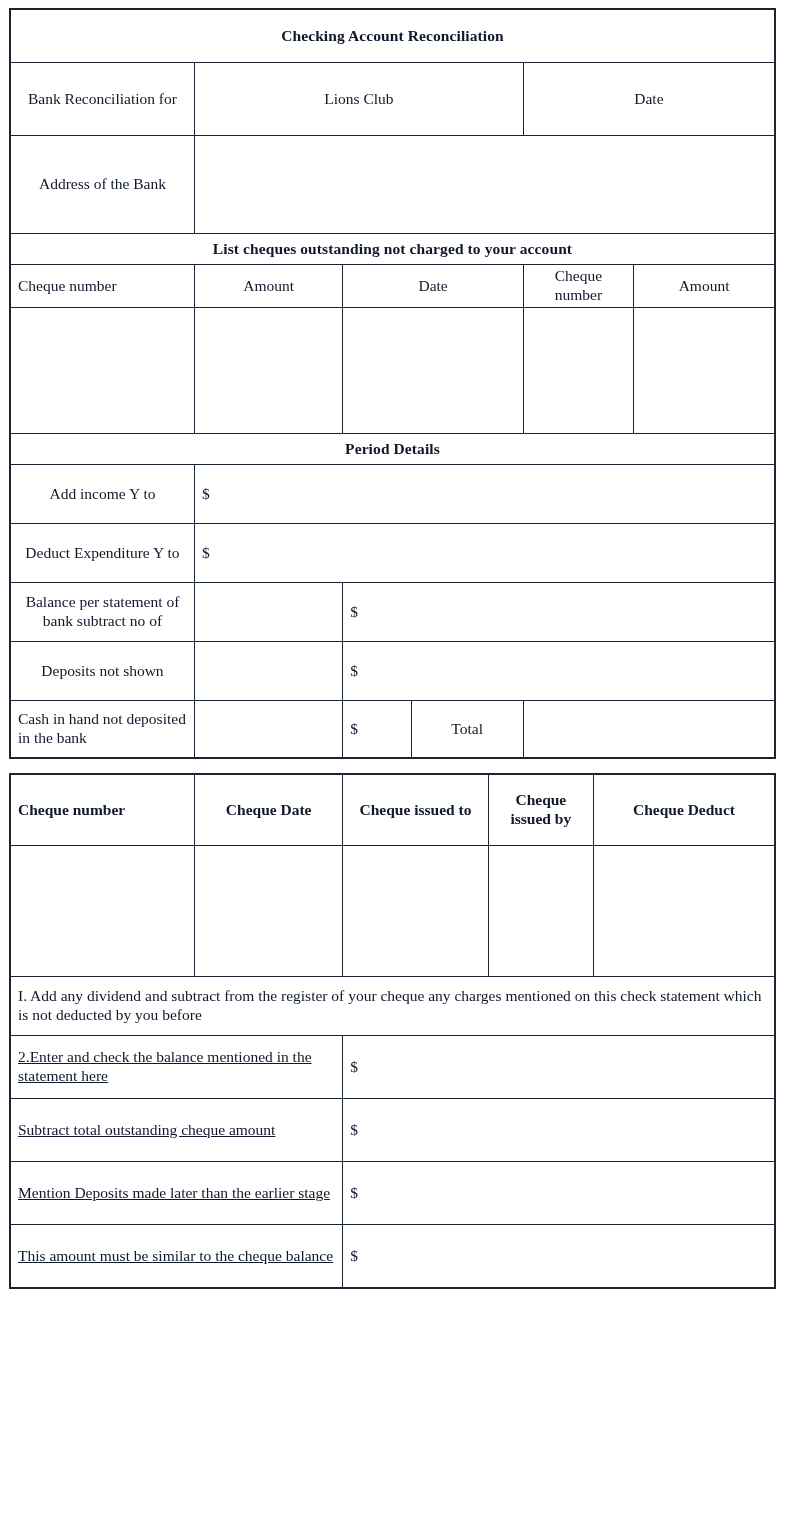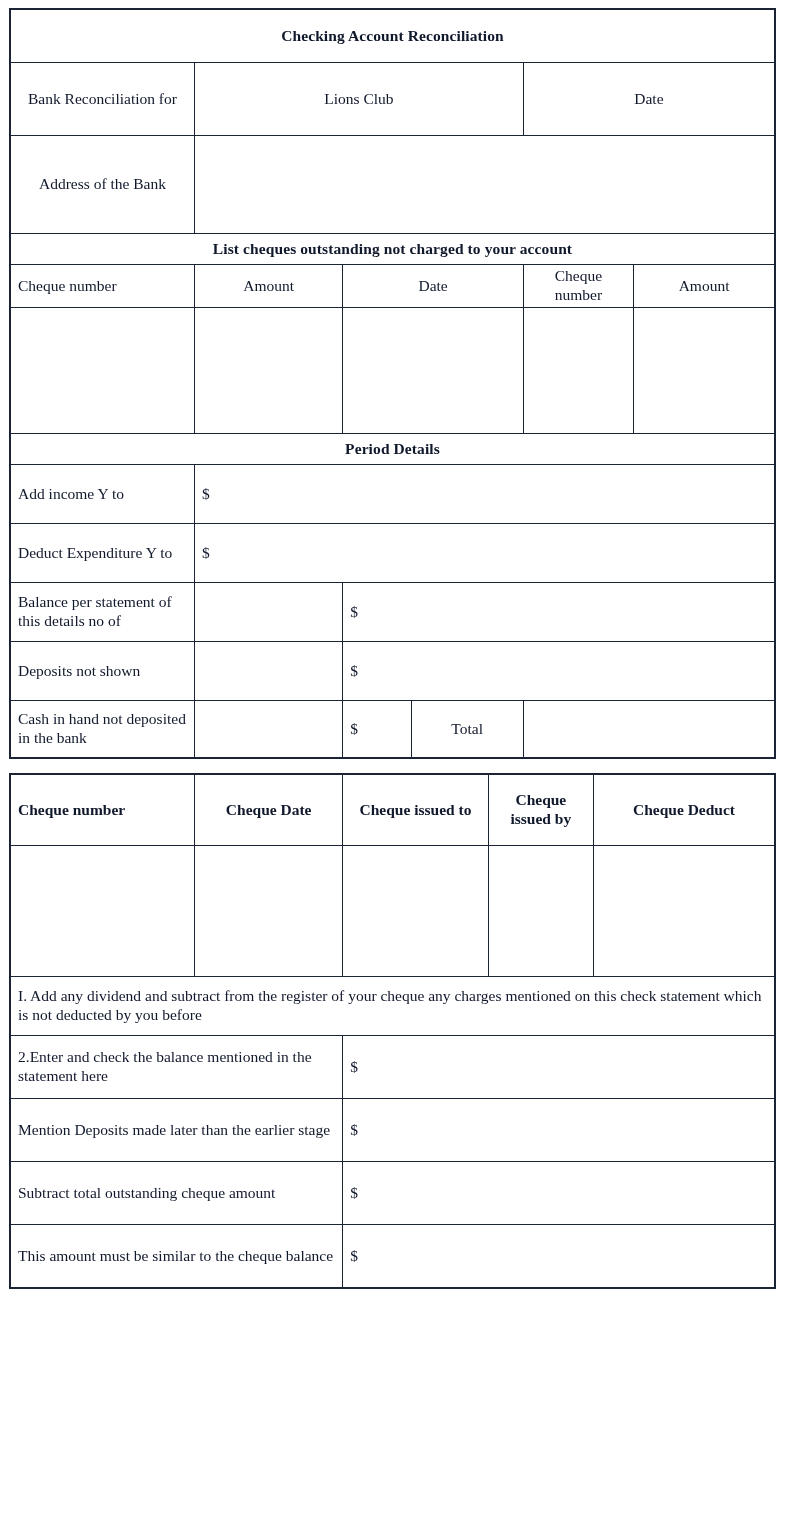--- a/index.html
+++ b/index.html
@@ -60,29 +60,29 @@
 
   .h-title { height: 52px; }
   .h-name { height: 40px; }
   .h-recon { height: 72px; }
   .h-addr { height: 97px; }
   .h-band2 { height: 30px; border-radius: 6px; }
   .h-colhead { height: 42px; }
   .h-blank1 { height: 125px; }
   .h-band3 { height: 30px; border-radius: 15px; }
   .h-period { height: 54px; }
-  .h-period2 { height: 58px; }
+  .h-period2 { height: 58px; text-align: center; }
   .h-total { height: 56px; }
 
   .gap { height: 14px; }
 
   .h-ch-head { height: 70px; }
   .h-ch-blank { height: 130px; }
   .h-note { height: 58px; }
-  .h-instr { height: 62px; }
+  .h-instr { height: 62px; text-decoration: underline; }
 
   .money {
     font-size: 15.5px;
   }
   .note-text {
     font-size: 15.5px;
     line-height: 1.3;
     padding: 8px 10px 8px 14px;
   }
 </style>
@@ -147,21 +147,21 @@
         <td class="h-period2">Add income Y to</td>
         <td colspan="5" class="money">$</td>
       </tr>
 
       <tr>
         <td class="fill-light h-period2">Deduct Expenditure Y to</td>
         <td colspan="5" class="money">$</td>
       </tr>
 
       <tr>
-        <td class="h-period2">Balance per statement of this details no of</td>
+        <td class="h-period2">Balance per statement of bank subtract no of</td>
         <td></td>
         <td colspan="4" class="money">$</td>
       </tr>
 
       <tr>
         <td class="fill-light h-period2">Deposits not shown</td>
         <td></td>
         <td colspan="4" class="money">$</td>
       </tr>
 
@@ -206,26 +206,26 @@
       <tr>
         <td colspan="5" class="fill-light note-text h-note">I. Add any dividend and subtract from the register of your cheque any charges mentioned on this check statement which is not deducted by you before</td>
       </tr>
 
       <tr>
         <td colspan="2" class="fill-light h-instr">2.Enter and check the balance mentioned in the statement here</td>
         <td colspan="3" class="money">$</td>
       </tr>
 
       <tr>
+        <td colspan="2" class="fill-light h-instr">Subtract total outstanding cheque amount</td>
+        <td colspan="3" class="money">$</td>
+      </tr>
+
+      <tr>
         <td colspan="2" class="fill-light h-instr">Mention Deposits made later than the earlier stage</td>
-        <td colspan="3" class="money">$</td>
-      </tr>
-
-      <tr>
-        <td colspan="2" class="fill-light h-instr">Subtract total outstanding cheque amount</td>
         <td colspan="3" class="money">$</td>
       </tr>
 
       <tr>
         <td colspan="2" class="fill-light h-instr">This amount must be similar to the cheque balance</td>
         <td colspan="3" class="money">$</td>
       </tr>
 
     </tbody>
   </table>

